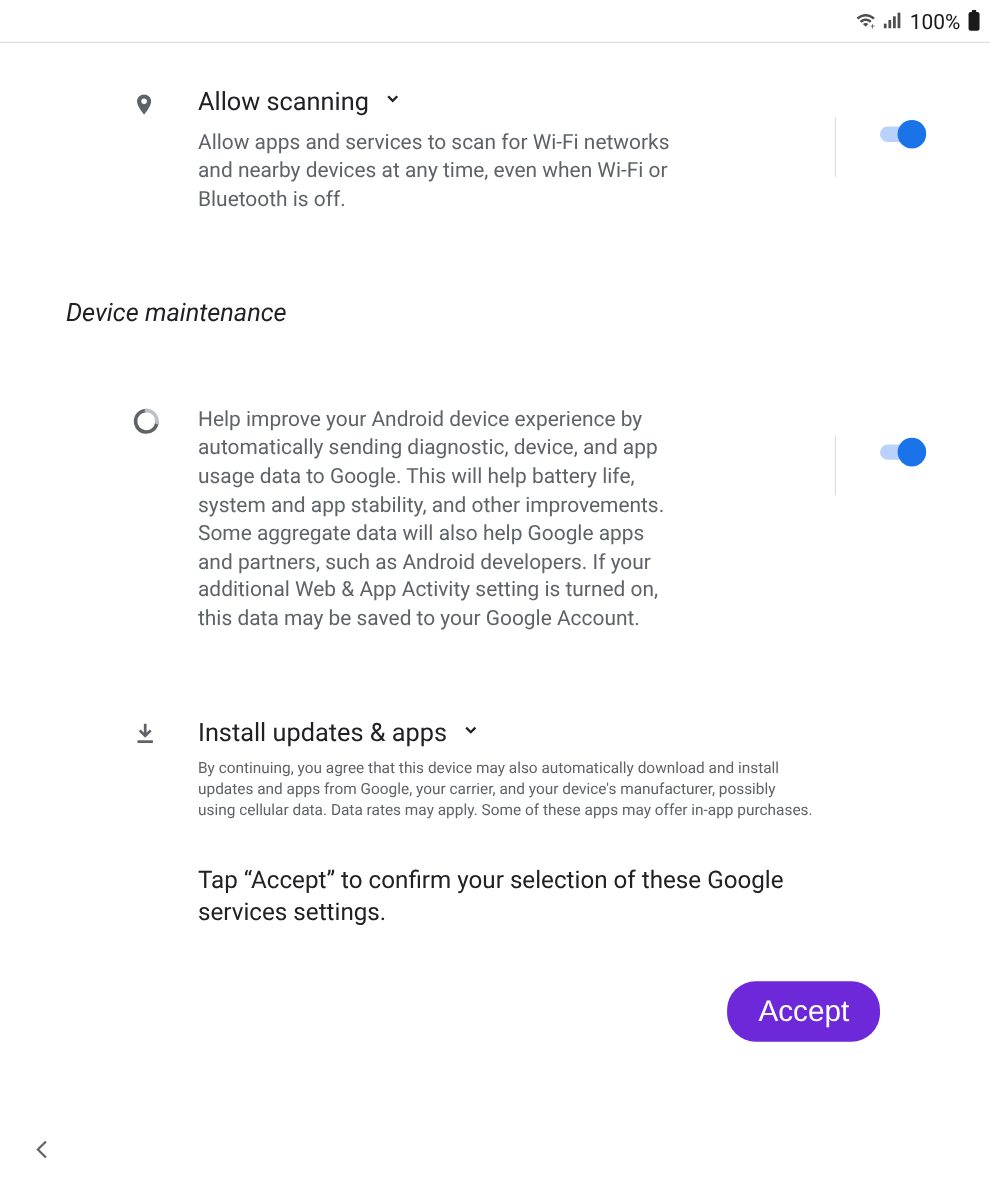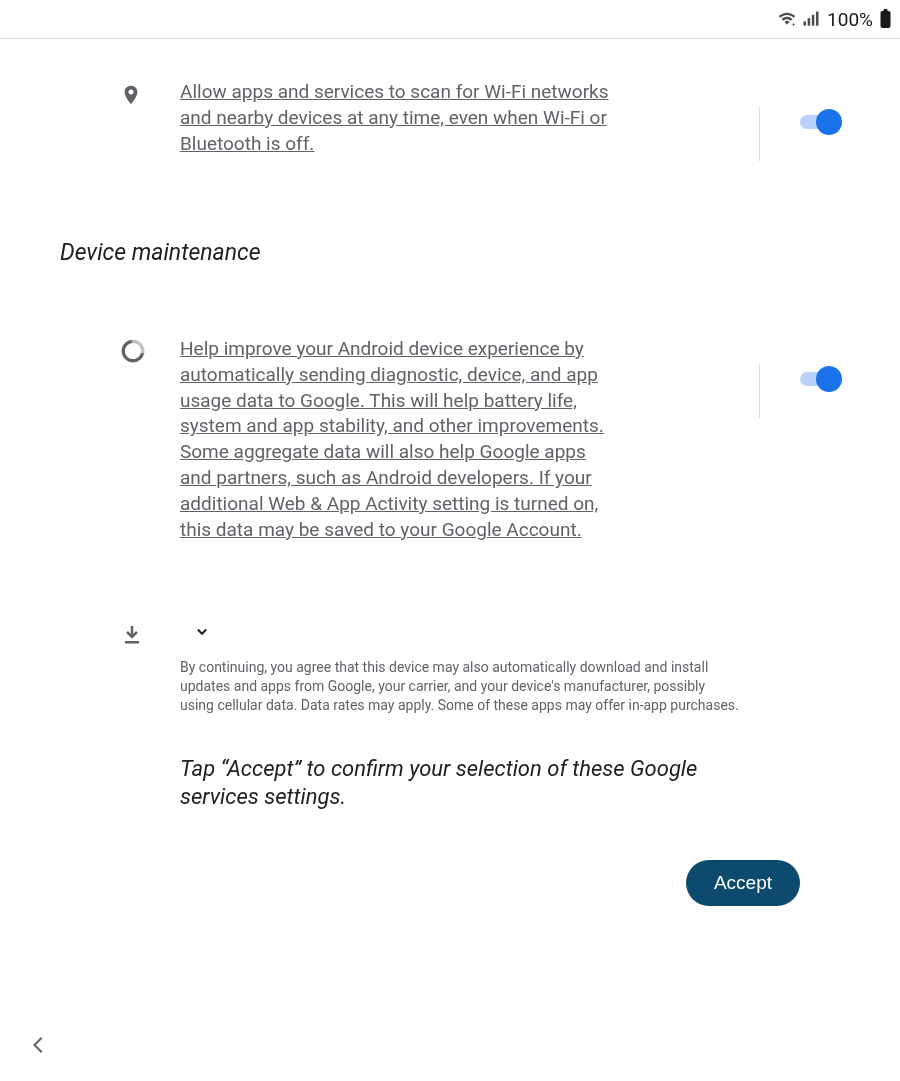--- a/index.html
+++ b/index.html
@@ -62,21 +62,20 @@
   .title-line .chev { margin-left: 12px; }
   .desc {
     font-size: 19px;
     line-height: 1.36;
     color: #5f6368;
     font-weight: 400;
     max-width: 560px;
   }
   .row-with-toggle .desc {
     max-width: 440px;
-    text-decoration: underline;
   }
 
   .toggle-col {
     flex: 0 0 auto;
     display: flex;
     align-items: flex-start;
     padding-top: 28px;
   }
   .vdiv {
     width: 1px;
@@ -122,33 +121,32 @@
     max-width: 560px;
   }
 
   .confirm-text {
     font-size: 22px;
     color: #202124;
     margin-left: 60px;
     margin-top: 20px;
     max-width: 560px;
     line-height: 1.3;
-    font-style: italic;
   }
 
   .accept-row {
     display: flex;
     justify-content: flex-end;
     margin-top: 48px;
     padding-right: 40px;
   }
   .accept-btn {
-    background: #0c4a6e;
+    background: #6d28d9;
     color: #fff;
-    font-size: 19px;
+    font-size: 27px;
     border: none;
     border-radius: 26px;
     padding: 12px 28px;
     cursor: pointer;
   }
 
   .nav-back {
     position: absolute;
     left: 28px;
     bottom: 18px;
@@ -187,20 +185,28 @@
 
 <div class="content">
 
   <div class="setting-row row-with-toggle">
     <div class="icon-col">
       <svg width="22" height="28" viewBox="0 0 24 24">
           <path d="M12 2C8 2 5 5 5 9c0 5 7 13 7 13s7-8 7-13c0-4-3-7-7-7zm0 9.5A2.5 2.5 0 1 1 12 6a2.5 2.5 0 0 1 0 5.5z"></path>
         </svg>
     </div>
     <div class="text-col">
+      <div class="title-line">
+        <span>Allow scanning</span>
+        <span class="chev">
+          <svg width="20" height="20" viewBox="0 0 24 24">
+              <path d="M7 9l5 5 5-5" fill="none" stroke="#202124" stroke-width="2.5"></path>
+            </svg>
+        </span>
+      </div>
       <div class="desc">Allow apps and services to scan for Wi-Fi networks and nearby devices at any time, even when Wi-Fi or Bluetooth is off.</div>
     </div>
     <div class="toggle-col">
       <div class="vdiv"></div>
       <div class="switch">
         <div class="switch-track"></div>
         <div class="switch-thumb"></div>
       </div>
     </div>
   </div>
@@ -228,20 +234,21 @@
 
   <div class="setting-row last">
     <div class="icon-col">
       <svg width="24" height="24" viewBox="0 0 24 24">
         <path d="M12 3v10M7 9l5 5 5-5" fill="none" stroke="#5f6368" stroke-width="2.5"></path>
         <rect x="5" y="18" width="14" height="2.5" fill="#5f6368"></rect>
       </svg>
     </div>
     <div class="text-col">
       <div class="title-line">
+        <span>Install updates &amp; apps</span>
         <span class="chev">
           <svg width="20" height="20" viewBox="0 0 24 24">
               <path d="M7 9l5 5 5-5" fill="none" stroke="#202124" stroke-width="2.5"></path>
             </svg>
         </span>
       </div>
       <div class="install-desc">By continuing, you agree that this device may also automatically download and install updates and apps from Google, your carrier, and your device's manufacturer, possibly using cellular data. Data rates may apply. Some of these apps may offer in-app purchases.</div>
     </div>
   </div>
 

